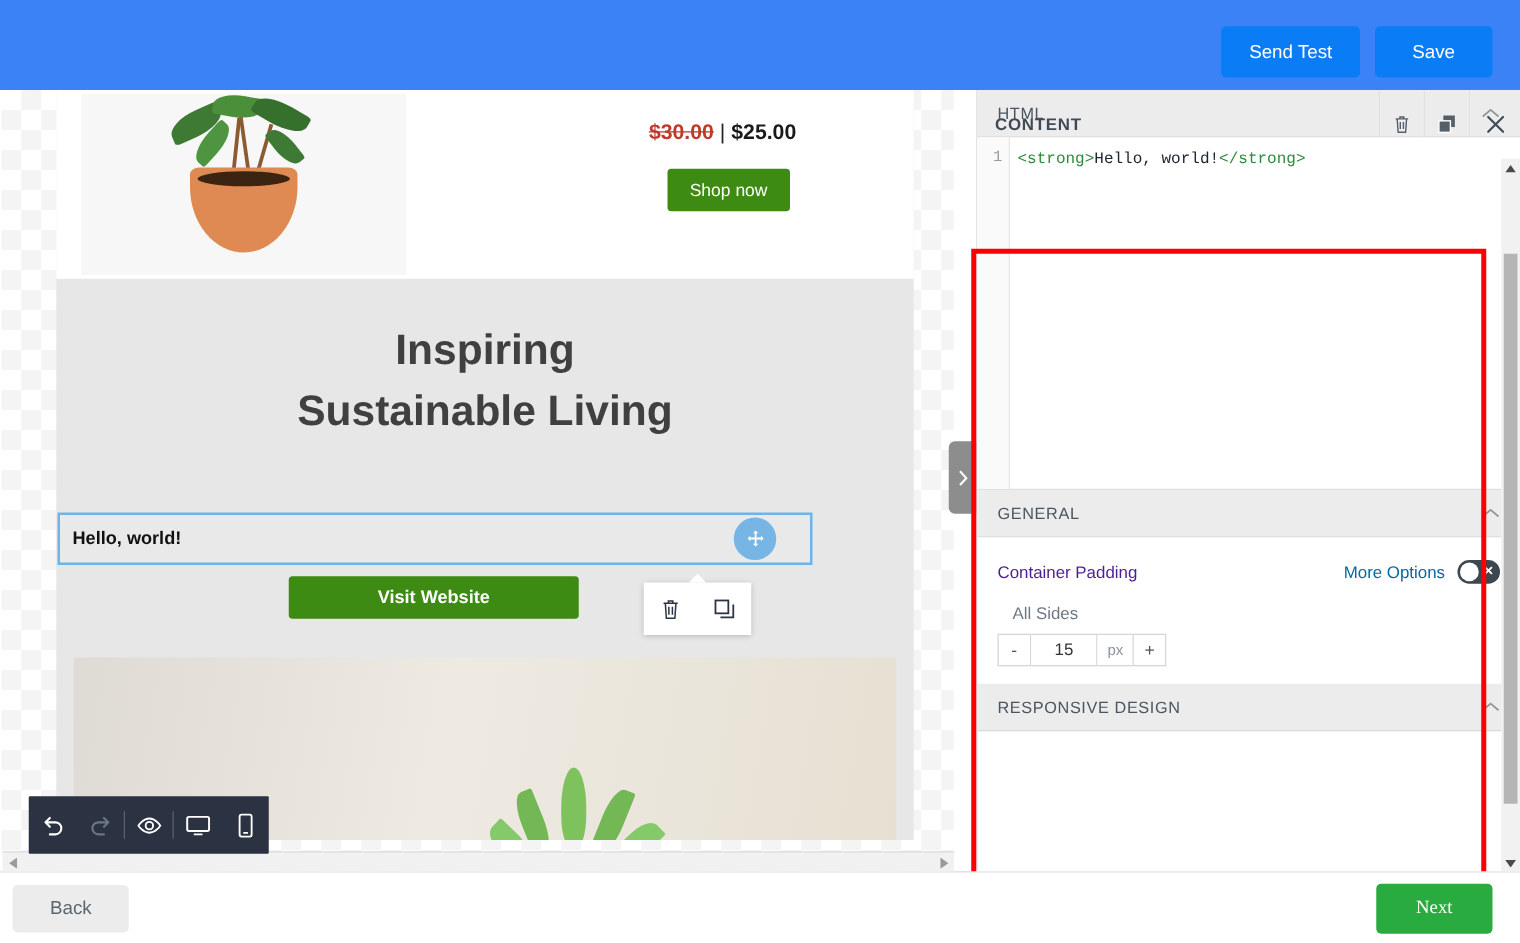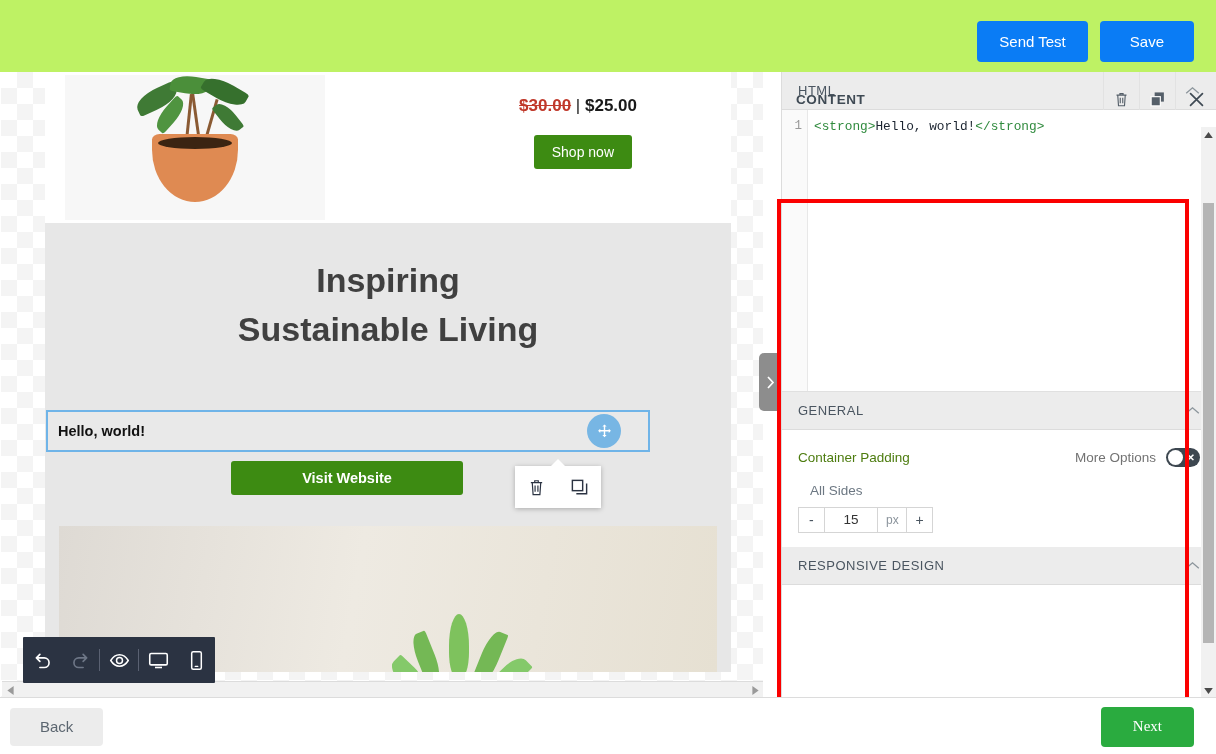--- a/index.html
+++ b/index.html
@@ -7,21 +7,21 @@
     width: 1216px; height: 754px;
     font-family: "Liberation Sans", sans-serif;
     background: #ffffff;
     overflow: hidden;
   }
   #app { position: relative; width: 1216px; height: 754px; background: #fff; }
 
   
   .topbar {
     position: absolute; left: 0; top: 0; width: 1216px; height: 84px;
-    background: #bef264; border-bottom: 1px solid #dcdcdc;
+    background: #3b82f6; border-bottom: 1px solid #dcdcdc;
     display: flex; align-items: center; justify-content: flex-end;
     padding-right: 22px;
   }
   .btn-blue {
     background: #0a7cf5; color: #fff; border: none; border-radius: 4px;
     font-size: 15px; font-family: "Liberation Sans", sans-serif;
     height: 41px; padding: 0 22px; cursor: pointer; margin-left: 12px;
   }
   .btn-blue.save { padding: 0 30px; }
 
@@ -212,23 +212,23 @@
   .code-line {
     flex: 1; padding: 9px 0 0 6px;
     font-family: "Liberation Mono", monospace; font-size: 12.8px;
     white-space: pre; cursor: text;
   }
   .tag { color: #2f8a3d; }
   .txt { color: #1b2430; }
 
   .gen-body { padding: 18px 16px 14px 16px; background: #fff; }
   .row { display: flex; align-items: center; }
-  .lbl { font-size: 13.5px; color: #4d7c0f; }
+  .lbl { font-size: 13.5px; color: #4c1d95; }
   .more-opts { margin-left: auto; display: flex; align-items: center; }
-  .more-opts .lbl { margin-right: 10px; color: #737373; }
+  .more-opts .lbl { margin-right: 10px; color: #0369a1; }
   .toggle {
     width: 34px; height: 19px; border-radius: 10px; background: #3d4750;
     position: relative; cursor: pointer;
   }
   .toggle .knob {
     position: absolute; left: 2px; top: 2px; width: 15px; height: 15px;
     border-radius: 50%; background: #fff;
   }
   .toggle .xmark {
     position: absolute; right: 5px; top: 3px; color: #fff; font-size: 10px;

